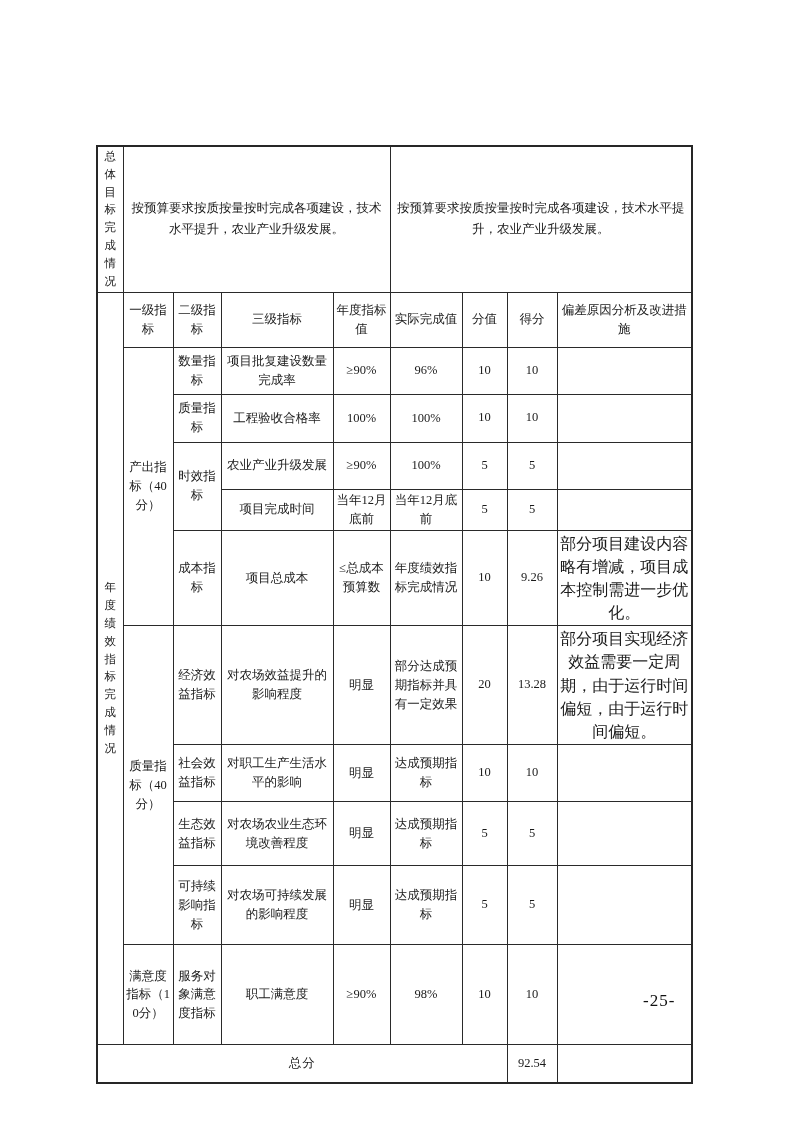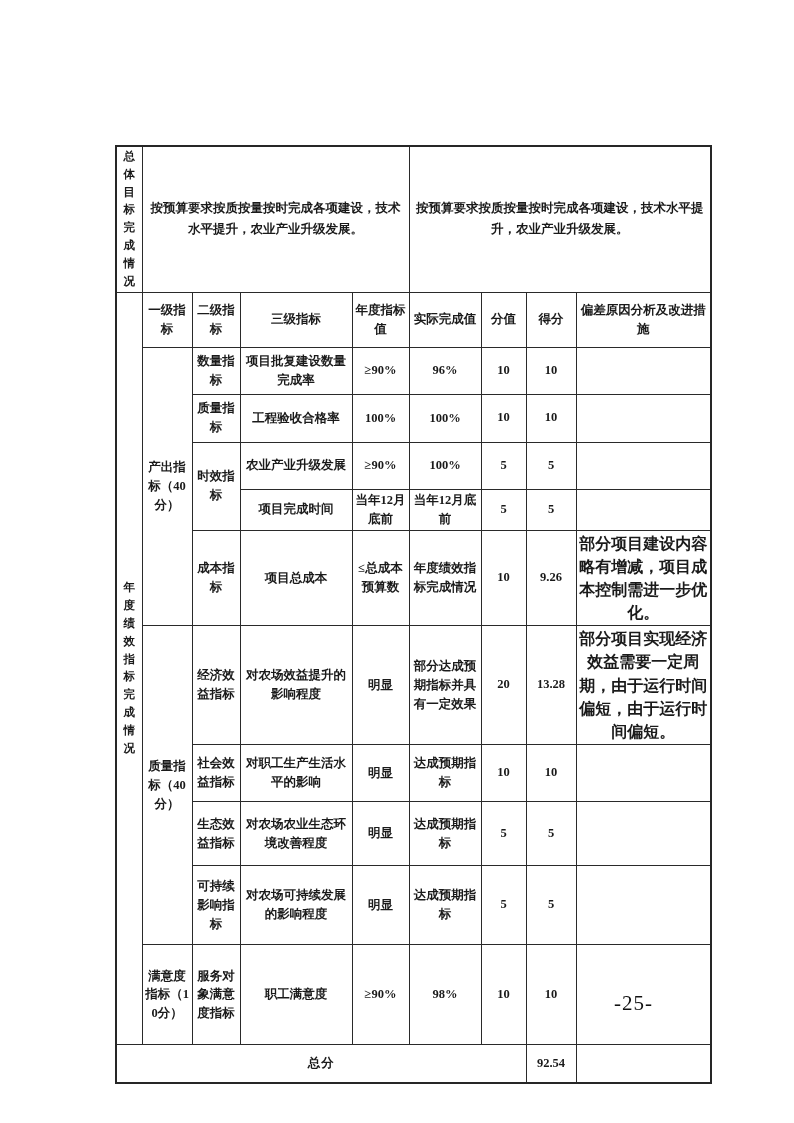--- a/index.html
+++ b/index.html
@@ -6,28 +6,27 @@
   .page{
     position:relative;
     width:794px;height:1123px;
     background:#ffffff;
     margin:0 auto;
     font-family:"Liberation Serif","DejaVu Serif",serif;
     color:#1a1a1a;
     overflow:hidden;
   }
   table.perf{
-    position:absolute;left:115px;top:145px;
+    position:absolute;left:96px;top:145px;
     width:595px;
     border-collapse:collapse;
     table-layout:fixed;
     font-size:12.5px;
     line-height:1.4;
     border:2px solid #262626;
-    font-weight:bold;
   }
   table.perf td{
     border:1px solid #2a2a2a;
     text-align:center;
     vertical-align:middle;
     padding:1px 2px;
     word-break:break-all;
     overflow:hidden;
   }
   td.vlabel{font-size:11.5px;line-height:1.55;padding:0 1px;}
@@ -39,22 +38,22 @@
   td.hd-c8{padding:0 14px;}
   td.l1{padding:0 5px;line-height:1.5;}
   td.l2{padding:0 10px;line-height:1.5;}
   td.l3{padding:0 8px;line-height:1.5;}
   td.c4{padding:0 6px;line-height:1.5;}
   td.c5{padding:0 9px;line-height:1.5;}
   td.num{padding:0 2px;margin-top:26px;}
   td.dev{text-align:left;font-size:16px;padding:1px 6px;line-height:1.45;vertical-align:middle;}
   td.total-label{letter-spacing:1px;margin-top:32px;}
   .pagenum{
-    position:absolute;left:614px;top:991px;
-    font-size:21px;letter-spacing:1px;
+    position:absolute;left:643px;top:991px;
+    font-size:17px;letter-spacing:1px;
     color:#111;
   }
 </style>
 </head>
 <body>
 
 <div class="page">
 
   <table class="perf">
     <colgroup>

